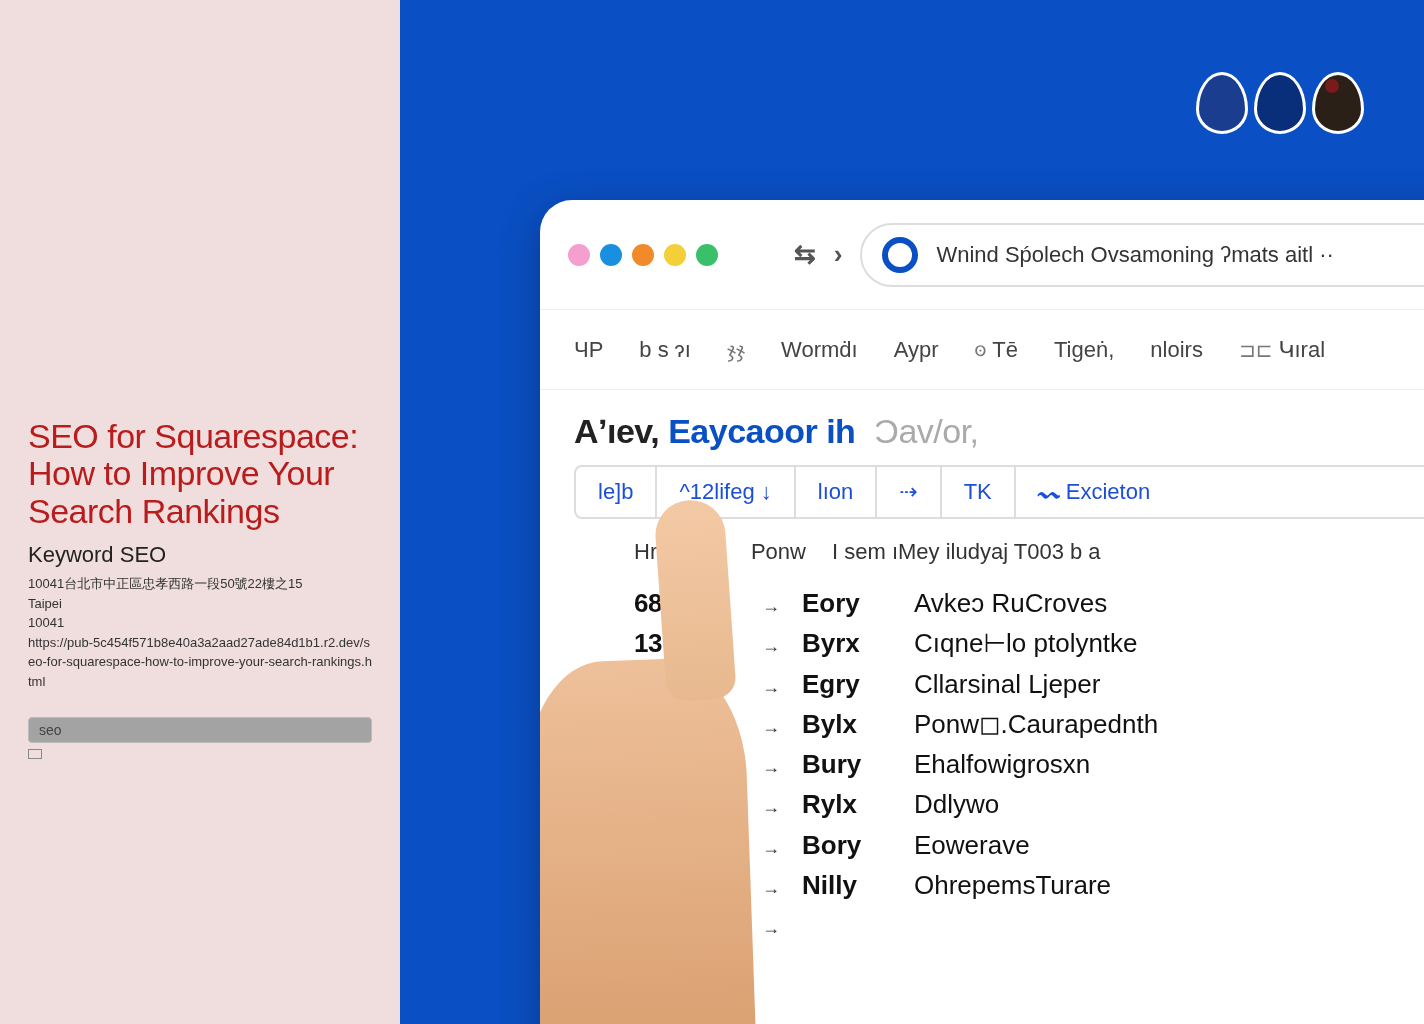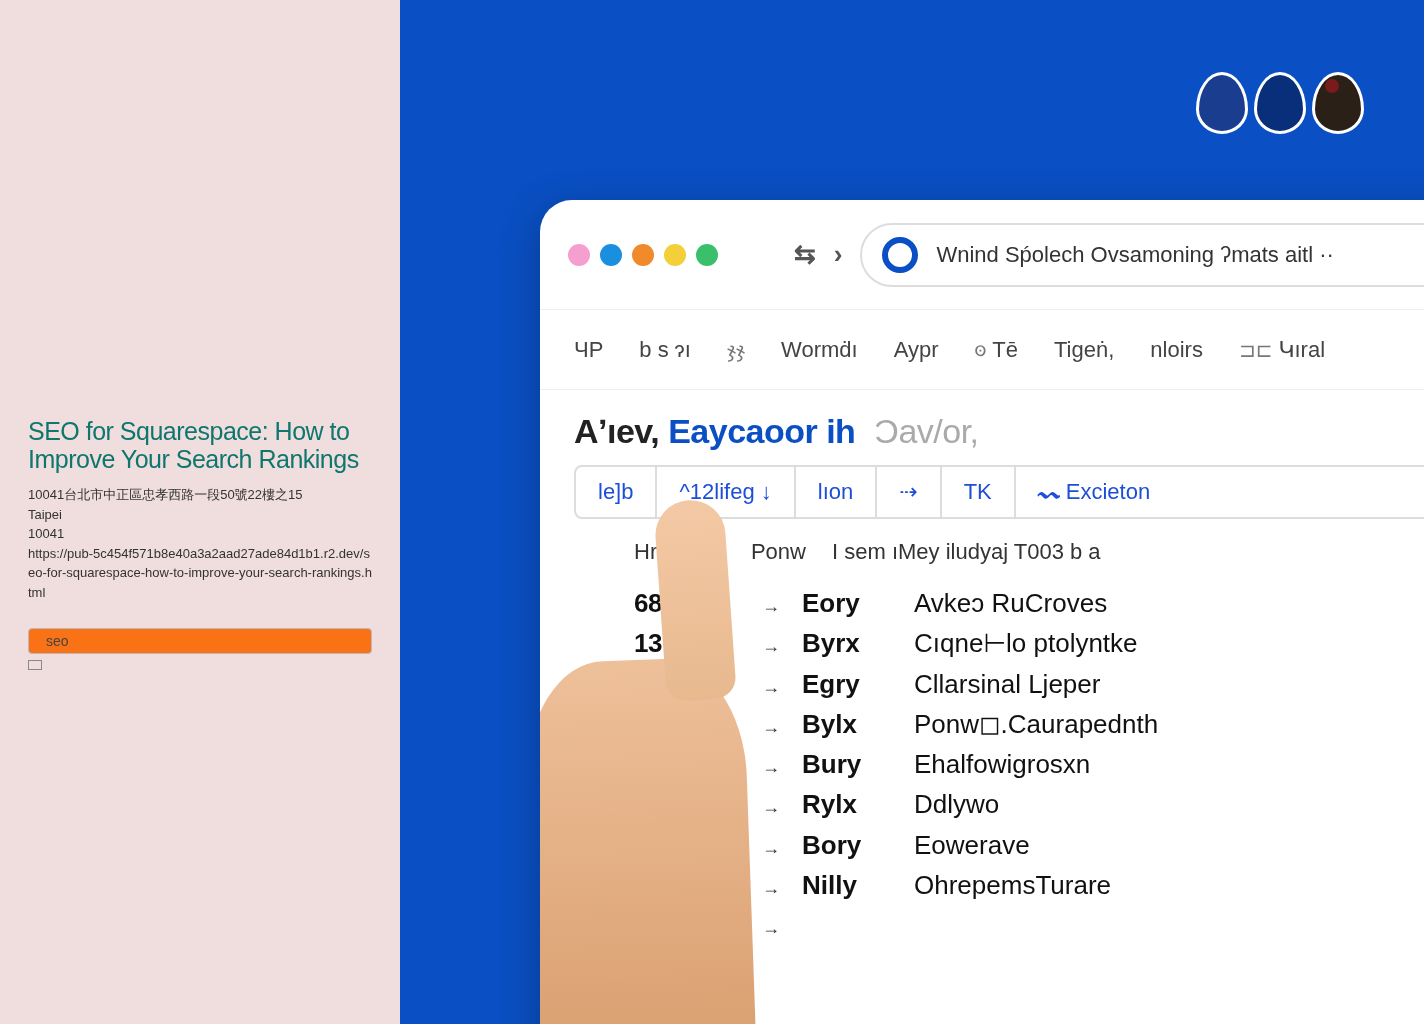--- a/index.html
+++ b/index.html
@@ -9,48 +9,48 @@
   .sidebar {
     width: 400px;
     height: 1024px;
     background: #efdedd;
     padding: 28px;
     display: flex;
     flex-direction: column;
   }
   .sidebar-spacer-top { height: 390px; }
   .sidebar h1 {
-    font-size: 25px;
+    font-size: 34px;
     font-weight: 500;
     line-height: 1.1;
     letter-spacing: -0.5px;
-    color: #0f766e;
+    color: #b91c1c;
     margin-bottom: 12px;
   }
   .sidebar h2 {
     font-size: 22px;
     font-weight: 500;
     color: #222;
     margin-bottom: 6px;
   }
   .sidebar .meta {
     font-size: 13px;
     line-height: 1.5;
     color: #333;
     word-break: break-all;
   }
   .sidebar .badge {
     display: inline-block;
     font-size: 14px;
     color: #444;
     border: 1px solid #bbb;
     border-radius: 4px;
-    padding: 4px 17px;
+    padding: 4px 10px;
     margin-top: 26px;
-    background: #f97316;
+    background: #a3a3a3;
   }
   .sidebar .badge-icon {
     display: inline-block;
     width: 14px; height: 10px;
     border: 1px solid #888;
     margin-top: 6px;
   }
 
   .main {
     width: 1024px;
@@ -215,20 +215,21 @@
     border-radius: 80px 80px 40px 40px / 120px 120px 40px 40px;
     transform: rotate(-2deg);
   }
 </style>
 </head>
 <body>
 
 <aside class="sidebar">
   <div class="sidebar-spacer-top"></div>
   <h1>SEO for Squarespace: How to Improve Your Search Rankings</h1>
+  <h2>Keyword SEO</h2>
   <div class="meta">10041台北市中正區忠孝西路一段50號22樓之15</div>
   <div class="meta">Taipei</div>
   <div class="meta">10041</div>
   <div class="meta">https://pub-5c454f571b8e40a3a2aad27ade84d1b1.r2.dev/seo-for-squarespace-how-to-improve-your-search-rankings.html</div>
   <span class="badge">seo</span>
   <span class="badge-icon"></span>
 </aside>
 
 <main class="main">
 

